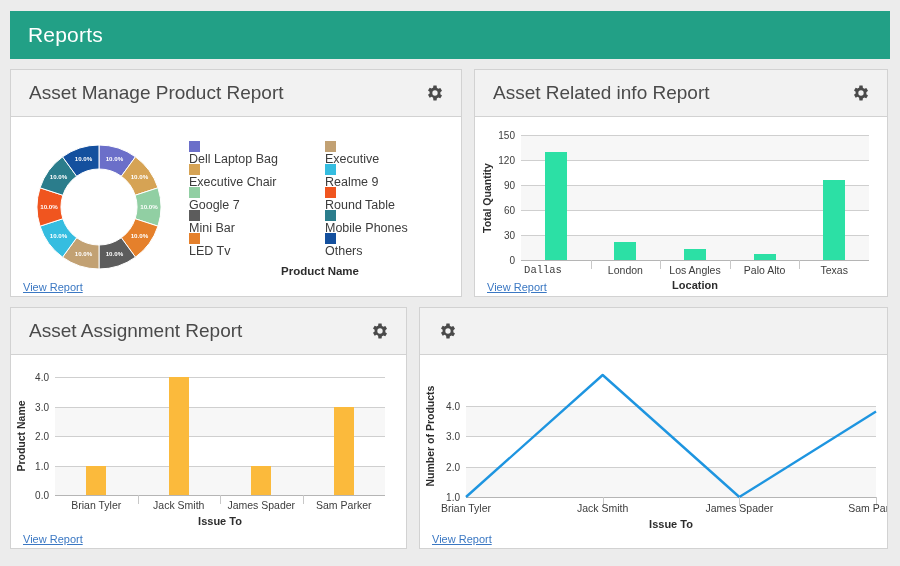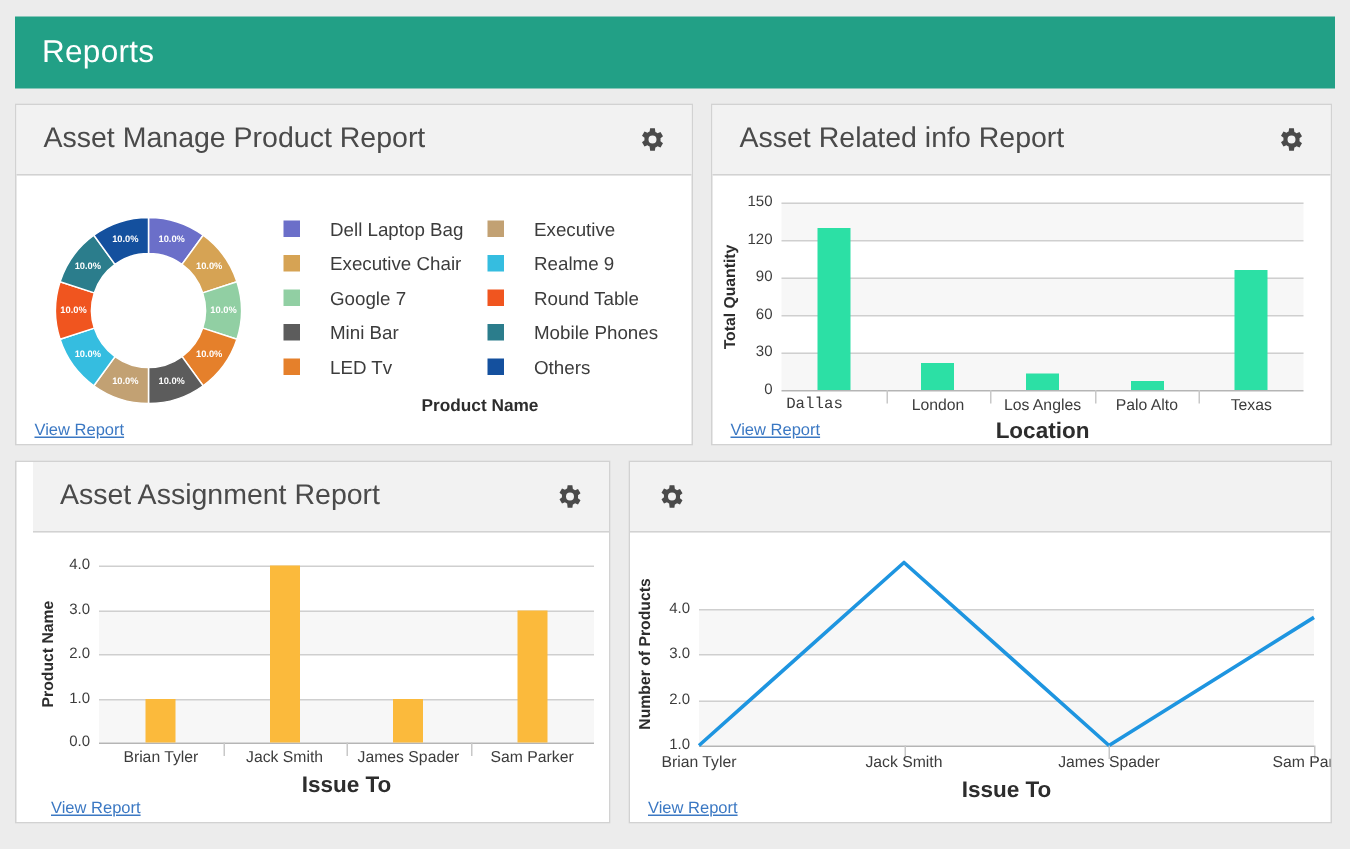--- a/index.html
+++ b/index.html
@@ -36,21 +36,21 @@
   }
   .card {
     background: #ffffff;
     border: 1px solid #d2d2d2;
     display: flex;
     flex-direction: column;
     position: relative;
   }
   .card.c1 { width: 452px; height: 228px; }
   .card.c2 { width: 414px; height: 228px; }
-  .card.c3 { width: 397px; height: 242px; padding-left: 11px; }
+  .card.c3 { width: 397px; height: 242px; }
   .card.c4 { width: 469px; height: 242px; }
 
   .card-head {
     height: 47px;
     background: #f2f2f2;
     border-bottom: 1px solid #d2d2d2;
     display: flex;
     align-items: center;
     justify-content: space-between;
     padding: 0 16px 0 18px;
@@ -97,21 +97,21 @@
   .legend {
     position: absolute;
     left: 178px; top: 24px;
     width: 262px;
     display: grid;
     grid-template-columns: 1fr 1fr;
     grid-auto-flow: column;
     grid-template-rows: repeat(5, 23px);
     column-gap: 10px;
   }
-  .legend-item { display: flex; align-items: center; gap: 20px; }
+  .legend-item { display: flex; gap: 0; flex-direction: column; }
   .legend-swatch { width: 11px; height: 11px; flex: none; }
   .legend-text {
     font-size: 12.5px;
     color: #3c3c3c;
     white-space: nowrap;
   }
   .legend-axis-title {
     position: absolute;
     left: 178px; top: 148px;
     width: 262px;
@@ -145,21 +145,21 @@
     transform-origin: 0 0;
     transform: rotate(-90deg);
     font-size: 10.5px;
     font-weight: bold;
     color: #2d2d2d;
     white-space: nowrap;
   }
   .xlabel {
     position: absolute;
     text-align: center;
-    font-size: 15px;
+    font-size: 11px;
     font-weight: bold;
     color: #2d2d2d;
   }
   .xtick {
     position: absolute;
     transform: translateX(-50%);
     font-size: 10.5px;
     color: #3c3c3c;
     white-space: nowrap;
   }

